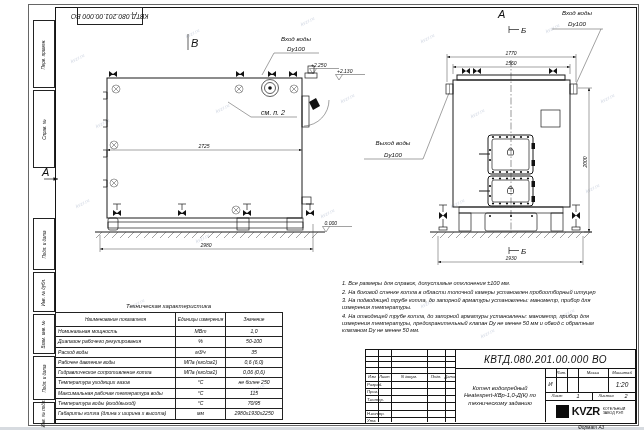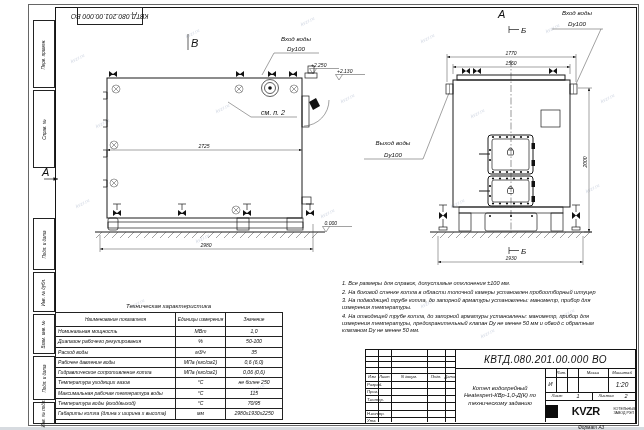--- a/index.html
+++ b/index.html
@@ -25,21 +25,21 @@
   
   .notes{position:absolute;left:342px;top:280px;width:268px;font:italic 5.6px/1.28 "Liberation Sans",sans-serif}
   .notes div{margin-bottom:1.5px}
   
   .tblock{position:absolute;left:365px;top:349px;width:271px;height:75px;border:1.3px solid #141414;background:#fff}
   .tb-txt{position:absolute;display:flex;align-items:center;justify-content:center;font-style:italic}
   .f40{font-size:4px}.f42{font-size:4.2px}.f55{font-size:5.5px}.f60{font-size:6px}.f65{font-size:6.5px}
   .docnum{font:italic 10px "Liberation Sans",sans-serif;letter-spacing:.4px}
   .namecell{position:absolute;left:89px;top:19px;width:90px;height:54px;display:flex;flex-direction:column;align-items:center;justify-content:center;text-align:center}
   .namecell span{font:italic 5.8px/1.3 "Liberation Sans",sans-serif}
-  .logocell{position:absolute;left:179px;top:50px;width:91px;height:22px;display:flex;align-items:center;justify-content:space-between;gap:3px}
+  .logocell{position:absolute;left:179px;top:50px;width:91px;height:22px;display:flex;align-items:center;justify-content:center;gap:3px}
   .logomark{width:13px;height:13px;background:#0b0b0b}
   .logotxt{font-weight:bold;font-size:11px;letter-spacing:-.5px}
   .logosub{display:flex;flex-direction:column;font-size:3.6px;line-height:1.2}
   .rowlab{position:absolute;left:1px;width:24px;height:7px;font:italic 4.2px "Liberation Sans",sans-serif;display:flex;align-items:center}
   .fmt{position:absolute;left:578px;top:424.5px;font:italic 4.8px "Liberation Sans",sans-serif}
   
   .wm{position:absolute;font:italic 5px "Liberation Sans",sans-serif;color:rgba(150,165,190,.45);transform:rotate(-28deg);white-space:nowrap}
   
   svg text{fill:#111}
   .td5{font:italic 5px "Liberation Sans",sans-serif}

